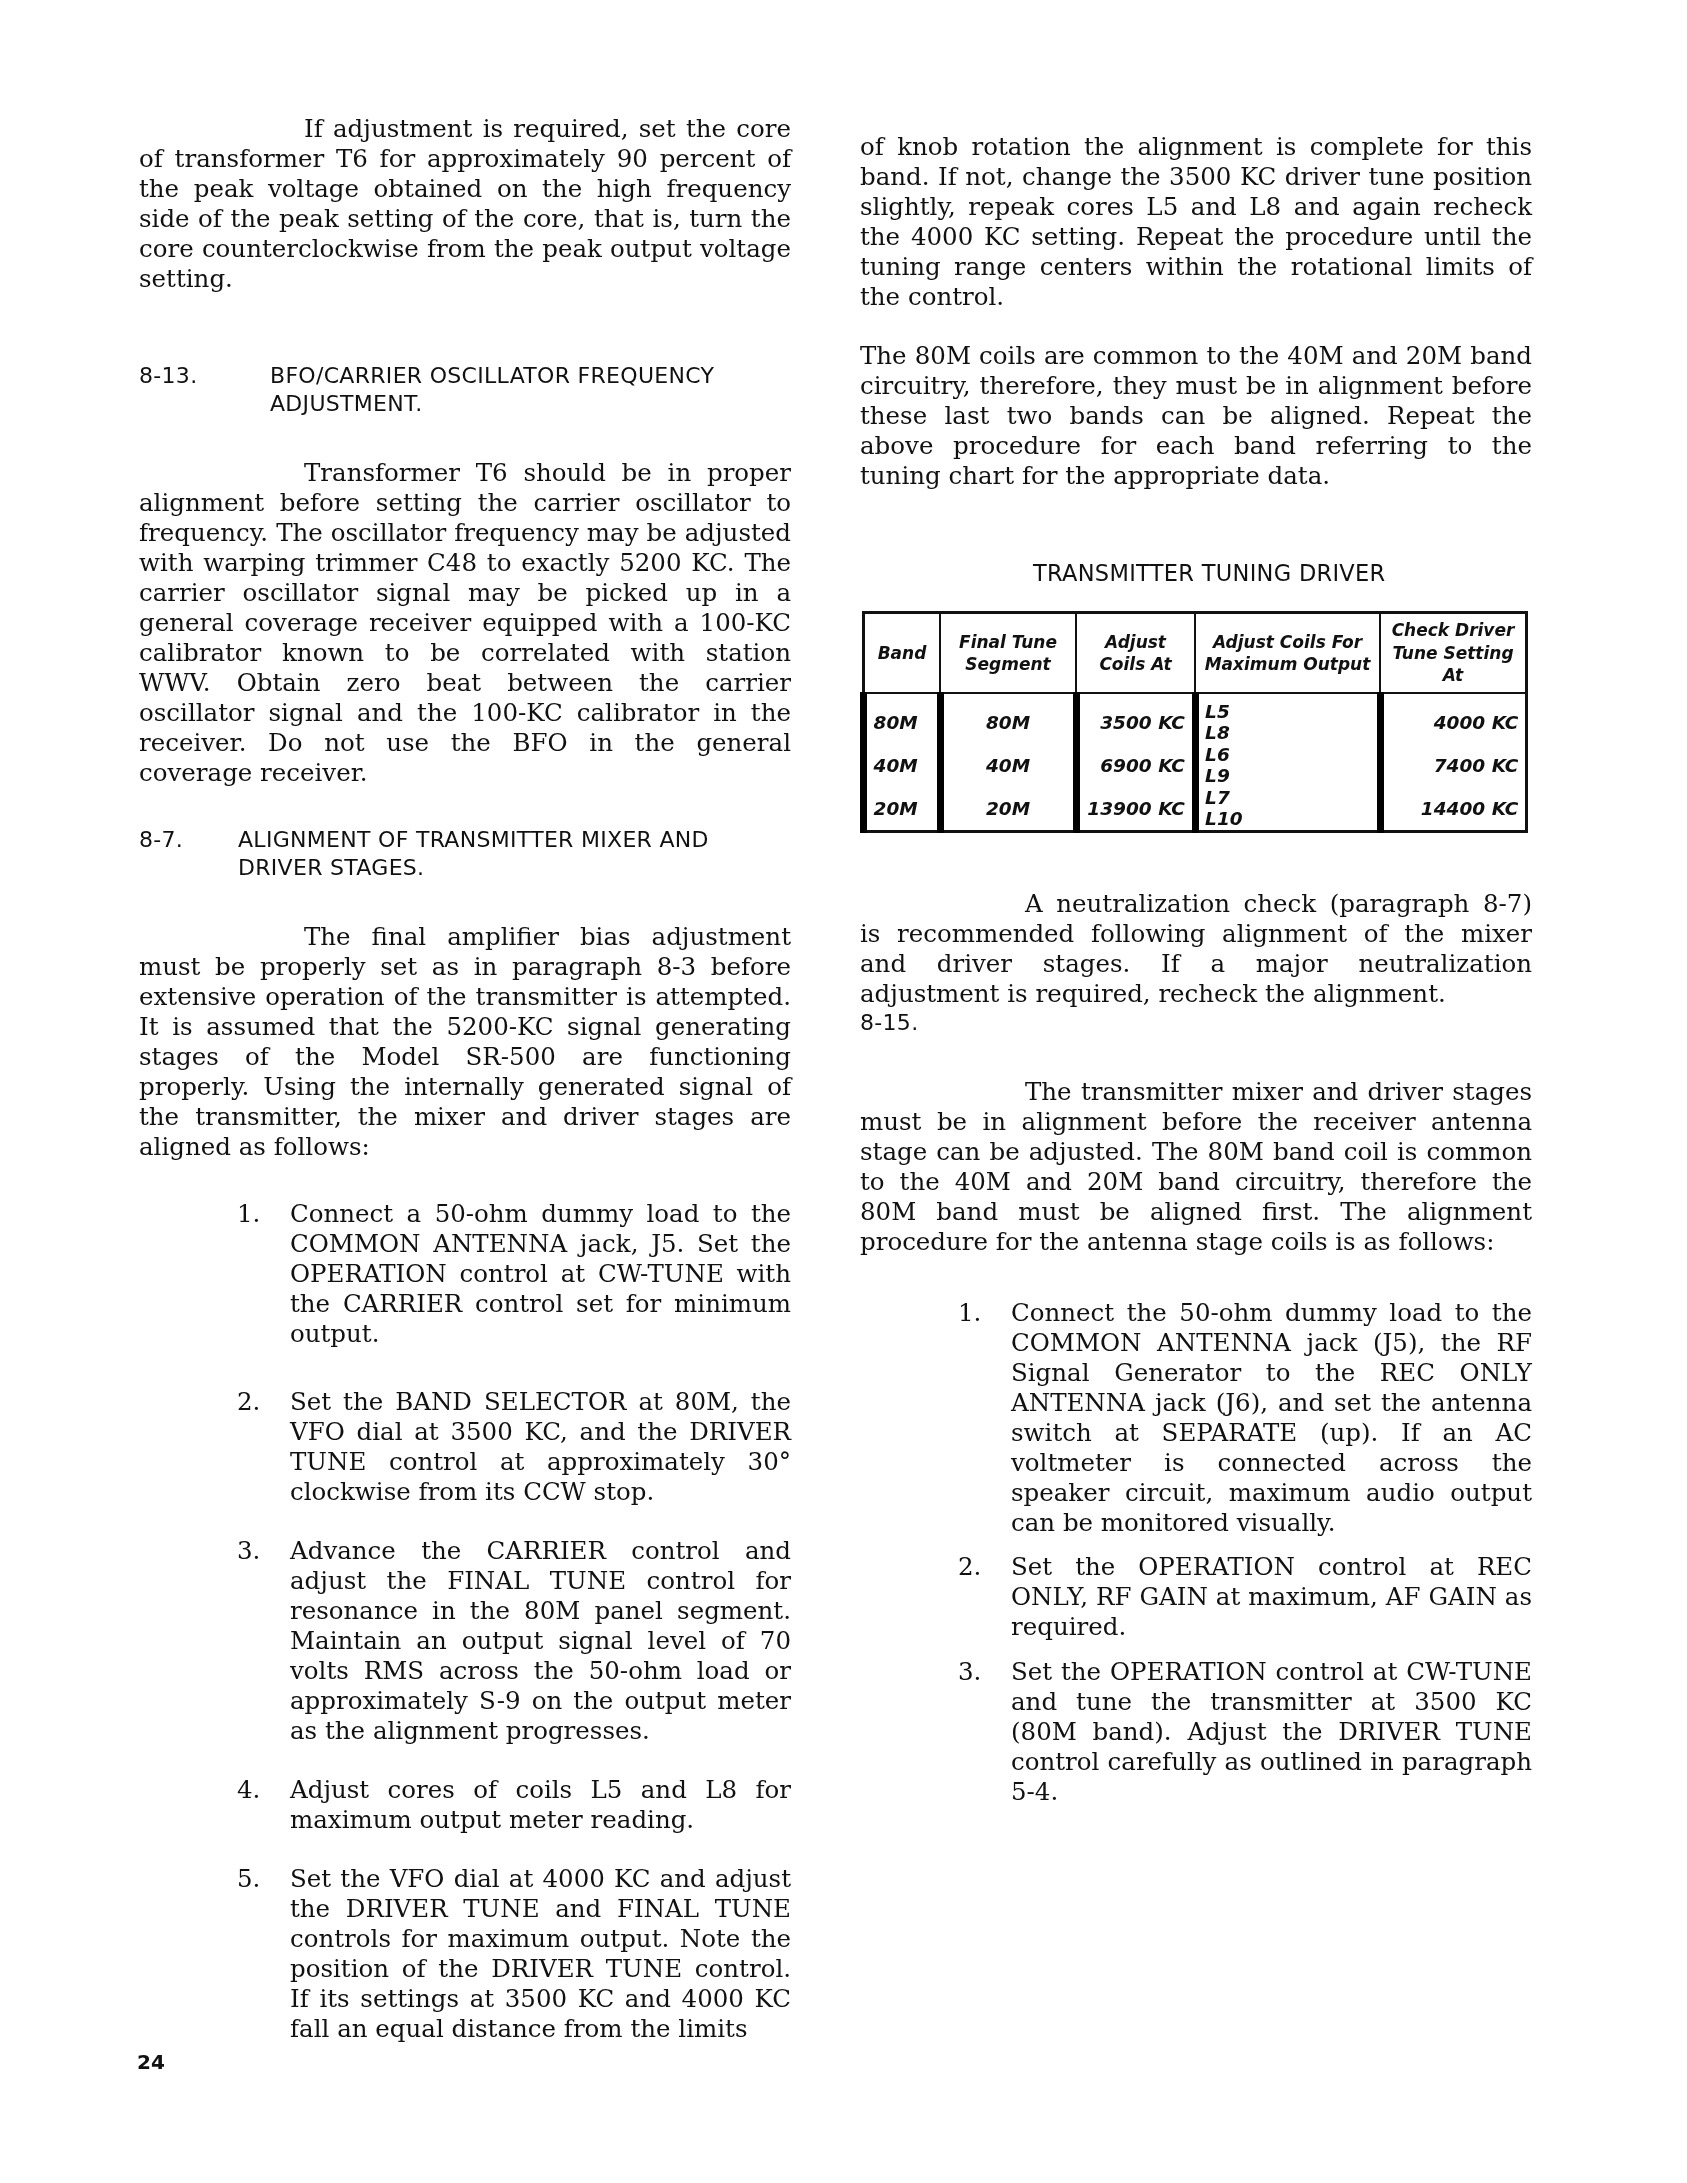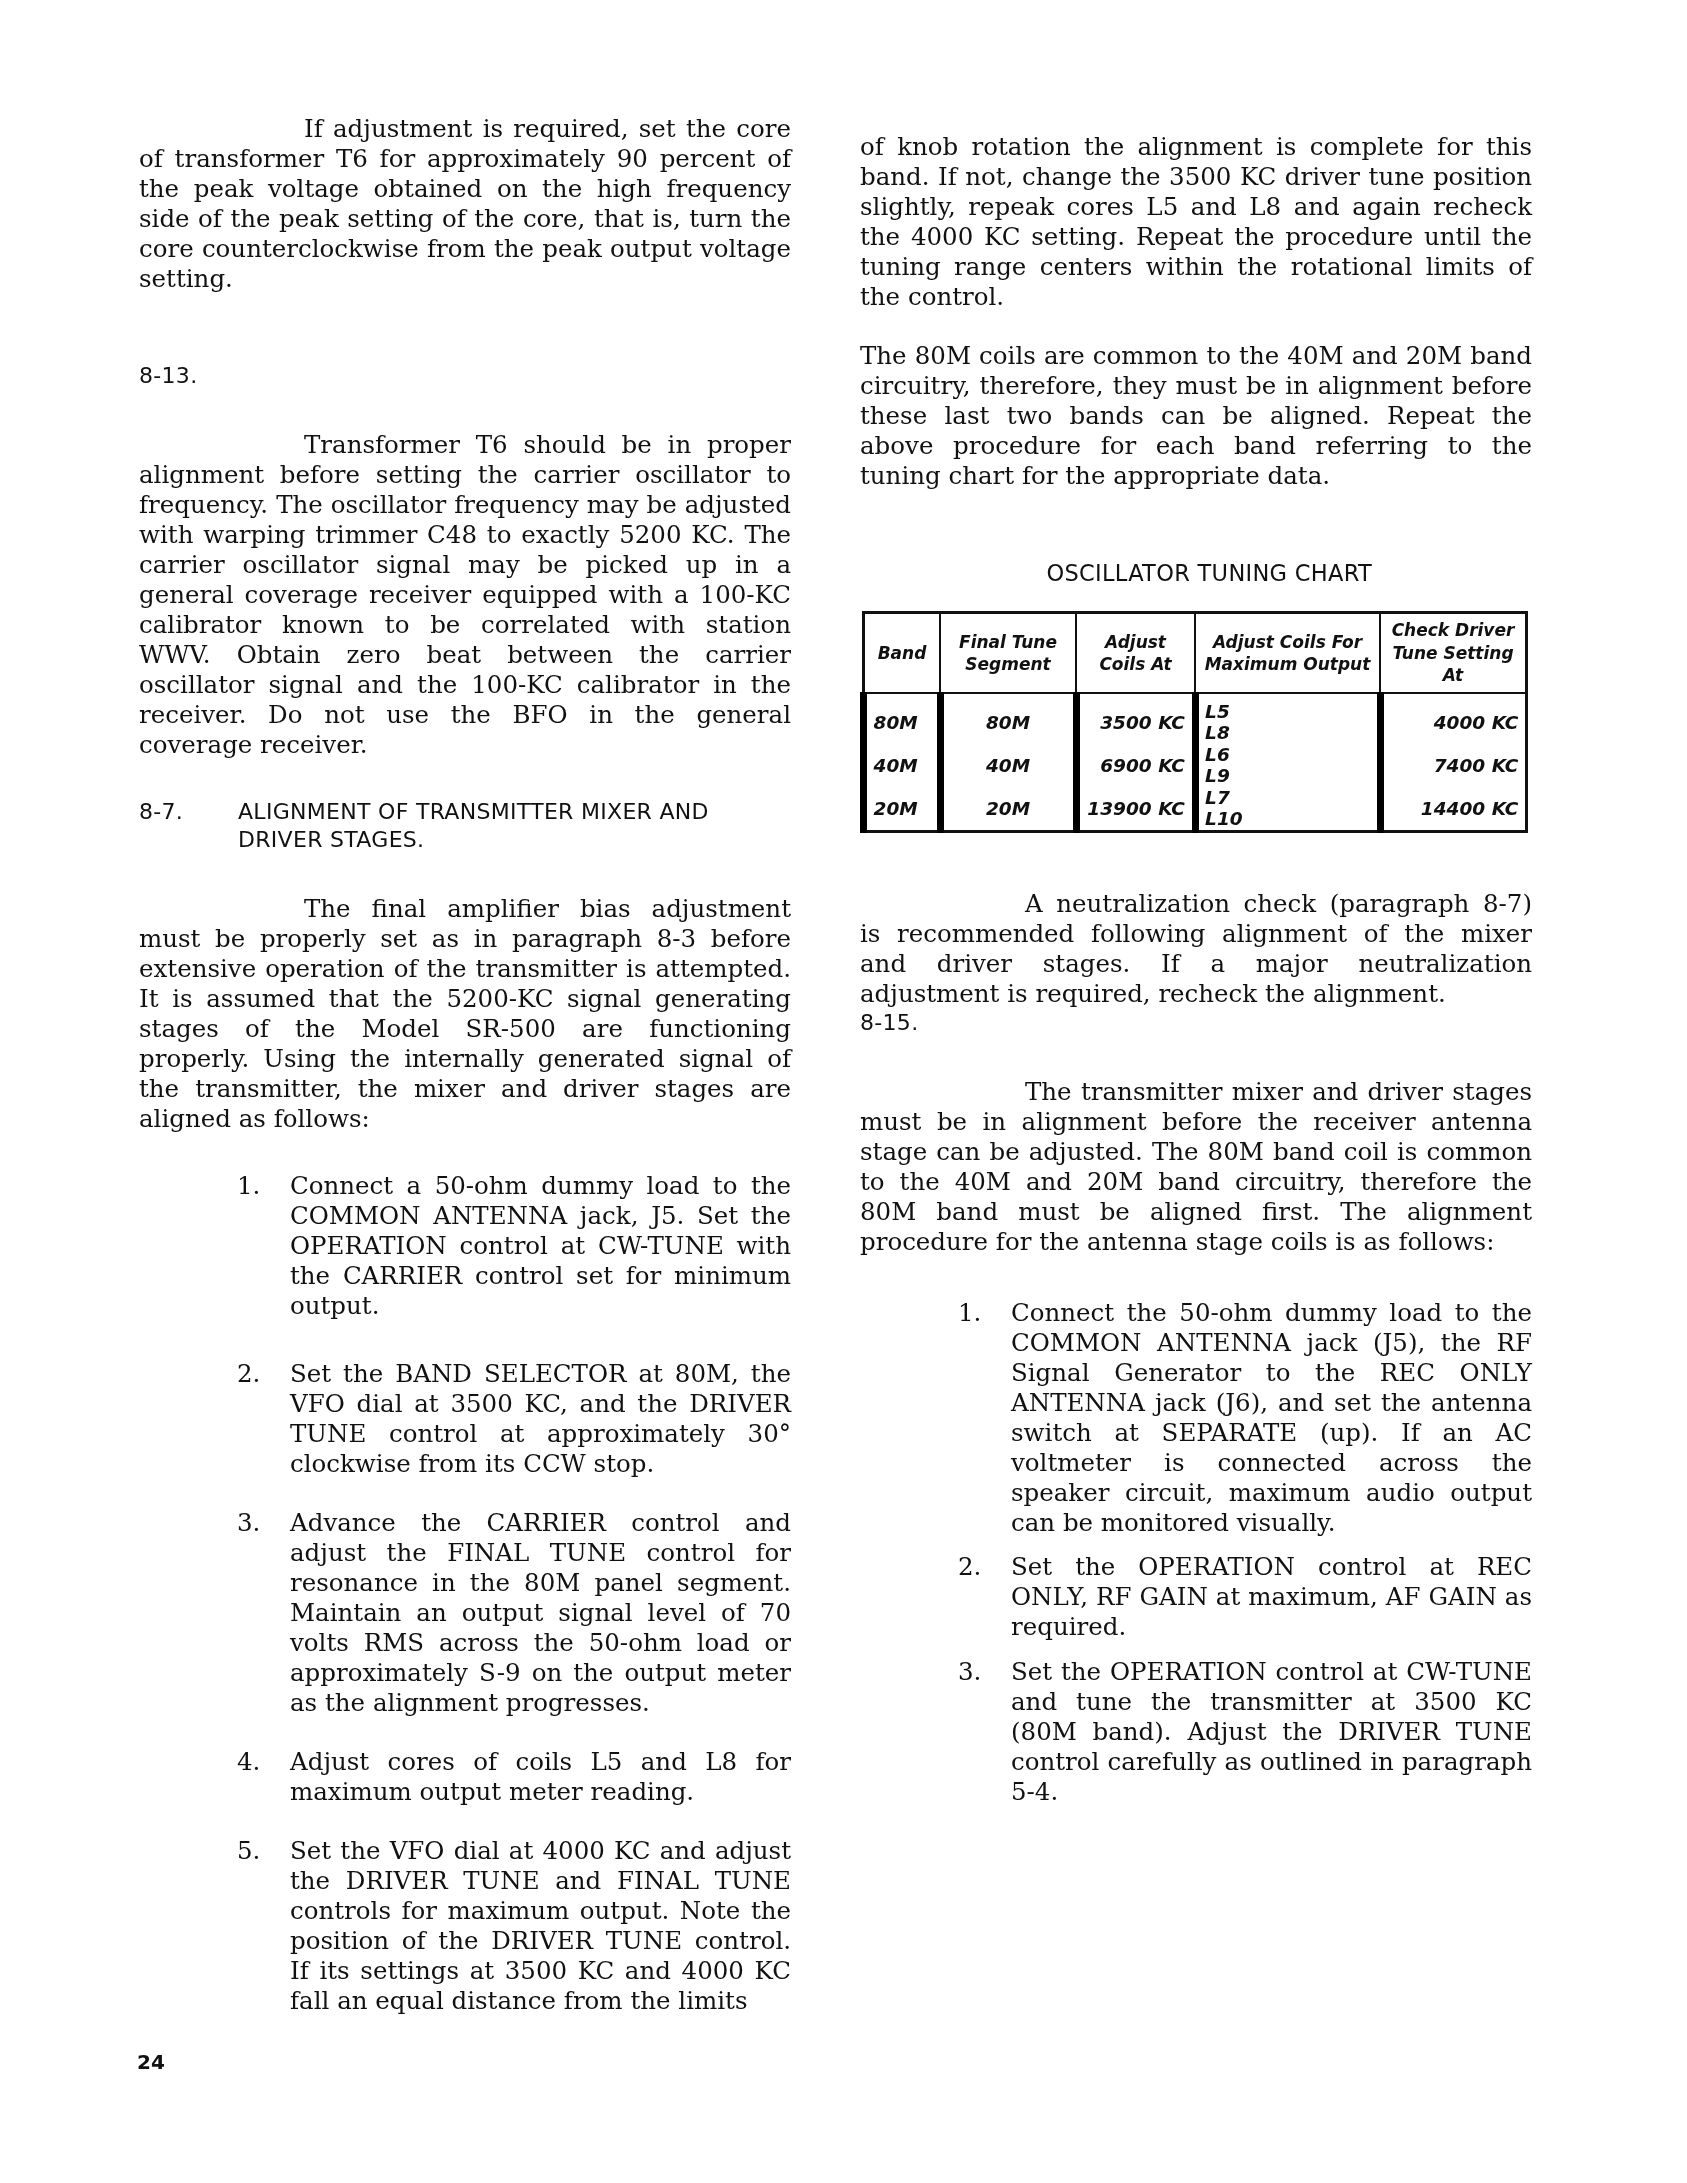--- a/index.html
+++ b/index.html
@@ -29,20 +29,21 @@
   .pagenum { position:absolute; left:137px; top:2050px; font-family:"DejaVu Sans","Liberation Sans",sans-serif; font-weight:bold; font-size:20px; }
 </style>
 </head>
 <body>
 
 <div class="col left">
   <p class="body indent">If adjustment is required, set the core of transformer T6 for approximately 90 percent of the peak voltage obtained on the high frequency side of the peak setting of the core, that is, turn the core counterclockwise from the peak output voltage setting.</p>
 
   <div class="heading" style="margin-top:68px;gap:32px;">
     <span class="num">8-13.</span>
+    <span class="ttl">BFO/CARRIER OSCILLATOR FREQUENCY ADJUSTMENT.</span>
   </div>
   <p class="body indent" style="margin-top:40px;">Transformer T6 should be in proper alignment before setting the carrier oscillator to frequency. The oscillator frequency may be adjusted with warping trimmer C48 to exactly 5200 KC. The carrier oscillator signal may be picked up in a general coverage receiver equipped with a 100-KC calibrator known to be correlated with station WWV. Obtain zero beat between the carrier oscillator signal and the 100-KC calibrator in the receiver. Do not use the BFO in the general coverage receiver.</p>
 
   <div class="heading" style="margin-top:38px;">
     <span class="num">8-7.</span>
     <span class="ttl">ALIGNMENT OF TRANSMITTER MIXER AND DRIVER STAGES.</span>
   </div>
   <p class="body indent" style="margin-top:40px;">The final amplifier bias adjustment must be properly set as in paragraph 8-3 before extensive operation of the transmitter is attempted. It is assumed that the 5200-KC signal generating stages of the Model SR-500 are functioning properly. Using the internally generated signal of the transmitter, the mixer and driver stages are aligned as follows:</p>
 
   <ol class="steps" style="margin-top:37px; margin-left:98px;">
@@ -68,21 +69,21 @@
     </li>
   </ol>
 </div>
 
 <div class="col right">
   <div style="">
     <p class="body">of knob rotation the alignment is complete for this band. If not, change the 3500 KC driver tune position slightly, repeak cores L5 and L8 and again recheck the 4000 KC setting. Repeat the procedure until the tuning range centers within the rotational limits of the control.</p>
     <p class="body" style="margin-top:29px;">The 80M coils are common to the 40M and 20M band circuitry, therefore, they must be in alignment before these last two bands can be aligned. Repeat the above procedure for each band referring to the tuning chart for the appropriate data.</p>
   </div>
 
-  <div class="chart-title" style="margin-top:69px; margin-right:-26.5px;">OSCILLATOR TUNING CHART</div>
+  <div class="chart-title" style="margin-top:69px; margin-right:-26.5px;">TRANSMITTER TUNING DRIVER</div>
 
   <table class="tune" style="margin-top:25px;">
     <thead>
       <tr>
         <th style="width:66px;">Band</th>
         <th style="width:126px;">Final Tune Segment</th>
         <th style="width:109px;">Adjust Coils At</th>
         <th style="width:175px;">Adjust Coils For Maximum Output</th>
         <th>Check Driver Tune Setting At</th>
       </tr>

